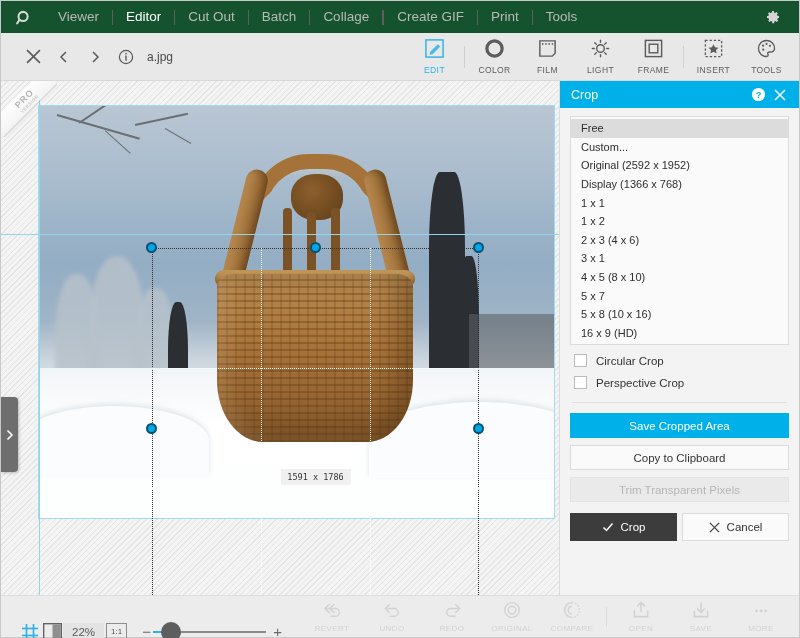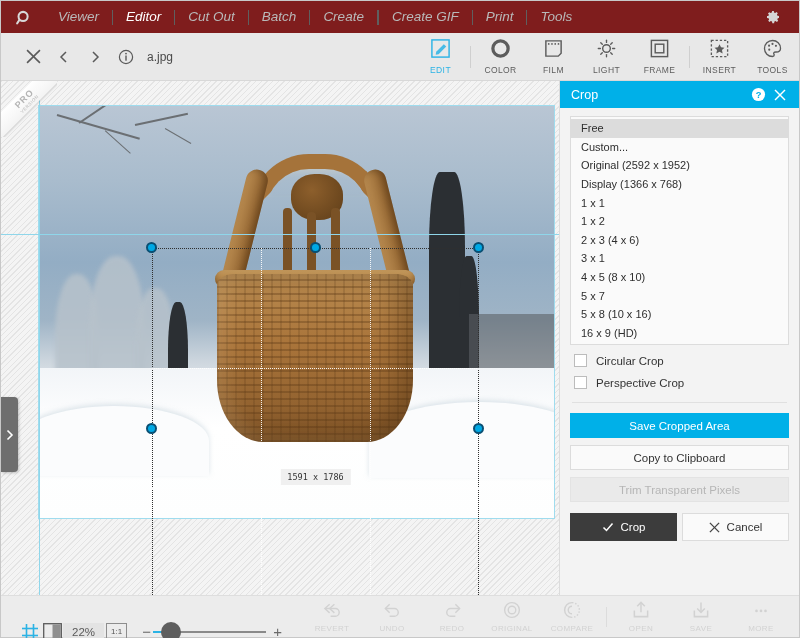--- a/index.html
+++ b/index.html
@@ -28,24 +28,23 @@
   .tb-spacer { flex: 1; }
   .tb-btn {
     width: 45px; height: 31px;
     display: flex; align-items: center; justify-content: center;
     color: #444;
   }
 
   
   .menubar {
     height: 32px; flex: 0 0 32px;
-    background: #7f1d1d;
+    background: #14532d;
     display: flex; align-items: center;
     padding: 0 4px 0 0;
-    font-style: italic;
   }
   .mb-logo { width: 44px; display: flex; align-items: center; justify-content: center; }
   .mb-items { display: flex; align-items: center; height: 100%; }
   .mb-item {
     font-size: 13.5px; color: #b9b9b9;
     padding: 0 13px; line-height: 32px;
     white-space: nowrap;
   }
   .mb-item.active { color: #ffffff; text-align: right; }
   .mb-sep { width: 1px; height: 15px; background: #5f5f5f; }
@@ -60,21 +59,21 @@
     border-bottom: 1px solid #d8d8d8;
   }
   .sb-left { display: flex; align-items: center; padding-left: 18px; gap: 3px; }
   .sb-ico {
     width: 28px; height: 30px;
     display: flex; align-items: center; justify-content: center;
     color: #5a5a5a;
   }
   .sb-file { font-size: 12px; color: #4a4a4a; margin-left: 4px; }
   .sb-spacer { flex: 1; }
-  .sb-right { display: flex; align-items: center; height: 100%; padding-right: 0; }
+  .sb-right { display: flex; align-items: center; height: 100%; padding-right: 6px; }
   .tool {
     width: 53px; height: 48px;
     display: flex; flex-direction: column;
     align-items: center; justify-content: center;
     gap: 2px; color: #5c5c5c;
   }
   .tool .tl-lbl { font-size: 8.5px; letter-spacing: .4px; }
   .tool.active { color: #2bb3e5; }
   .tool-sep { width: 1px; height: 22px; background: #cfcfcf; margin: 0 3px; }
 
@@ -319,21 +318,21 @@
     </div>
     <div class="mb-items">
       <div class="mb-item">Viewer</div>
       <div class="mb-sep"></div>
       <div class="mb-item active">Editor</div>
       <div class="mb-sep"></div>
       <div class="mb-item">Cut Out</div>
       <div class="mb-sep"></div>
       <div class="mb-item">Batch</div>
       <div class="mb-sep"></div>
-      <div class="mb-item">Create</div>
+      <div class="mb-item">Collage</div>
       <div class="mb-sep"></div>
       <div class="mb-sep"></div>
       <div class="mb-item">Create GIF</div>
       <div class="mb-sep"></div>
       <div class="mb-item">Print</div>
       <div class="mb-sep"></div>
       <div class="mb-item">Tools</div>
     </div>
     <div class="mb-spacer"></div>
     <div class="mb-gear">

